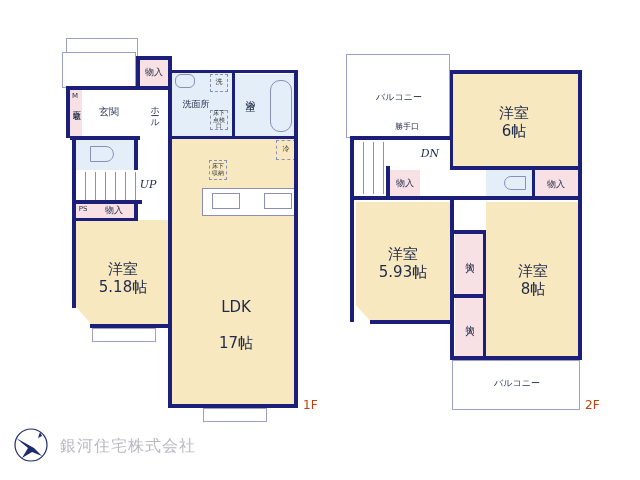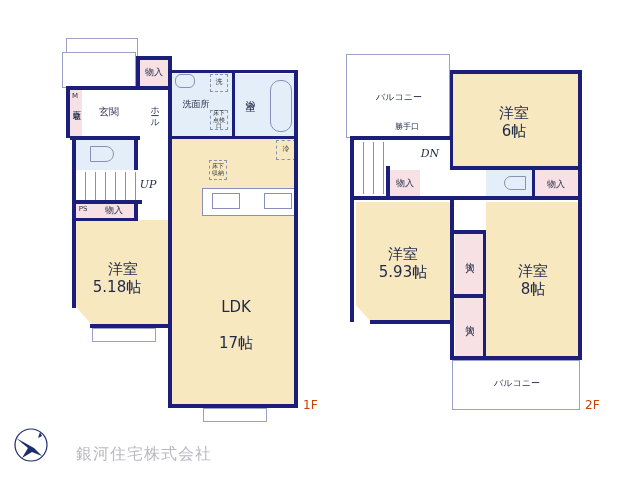--- a/index.html
+++ b/index.html
@@ -71,21 +71,21 @@
   <div class="dotbox" style="left:209px;top:160px;width:18px;height:20px;white-space:normal;font-size:6px;">床下収納</div>
 
   <div class="abs" style="left:202px;top:188px;width:94px;height:28px;background:#fff;border:1px solid #8a8fb8;"></div>
   <div class="abs" style="left:212px;top:193px;width:28px;height:16px;border:1px solid #8a8fb8;"></div>
   <div class="abs" style="left:264px;top:193px;width:28px;height:16px;border:1px solid #8a8fb8;"></div>
   <div class="lbl lg" style="left:196px;top:298px;width:80px;">LDK</div>
   <div class="lbl lg" style="left:196px;top:318px;width:80px;margin-top:16px;">17帖</div>
 
   <div class="room beige" style="left:76px;top:220px;width:94px;height:106px;clip-path:polygon(0 0,100% 0,100% 100%,18% 100%,0 82%);"></div>
   <div class="lbl lg" style="left:90px;top:260px;width:66px;">洋室</div>
-  <div class="lbl lg" style="left:84px;top:278px;width:66px;">5.18帖</div>
+  <div class="lbl lg" style="left:90px;top:278px;width:66px;">5.18帖</div>
   <div class="thin" style="left:92px;top:328px;width:64px;height:14px;"></div>
   <div class="thin" style="left:203px;top:408px;width:64px;height:14px;"></div>
 
   <div class="wall" style="left:66px;top:88px;width:4px;height:50px;"></div>
   <div class="wall" style="left:66px;top:86px;width:106px;height:4px;"></div>
   <div class="wall" style="left:136px;top:56px;width:4px;height:34px;"></div>
   <div class="wall" style="left:136px;top:56px;width:34px;height:4px;"></div>
   <div class="wall" style="left:168px;top:56px;width:4px;height:352px;"></div>
   <div class="wall" style="left:168px;top:70px;width:130px;height:3px;"></div>
   <div class="wall" style="left:294px;top:70px;width:4px;height:338px;"></div>
@@ -159,14 +159,14 @@
 
   <div class="floor-tag" style="left:585px;top:398px;">2F</div>
 </div>
 
 <div>
   <svg class="abs" style="left:12px;top:426px;" width="38" height="38" viewBox="0 0 38 38">
     <circle cx="19" cy="19" r="16" fill="none" stroke="#1c2a6e" stroke-width="1.2"></circle>
     <path d="M4 12 L22 22 L30 30 L20 26 L10 32 L16 22 Z" fill="#1c2a6e"></path>
     <path d="M28 6 L30 10 L26 12 Z" fill="#1c2a6e"></path>
   </svg>
-  <div class="company" style="left:76px;top:436px;margin-top:8px;">銀河住宅株式会社</div>
+  <div class="company" style="left:60px;top:436px;">銀河住宅株式会社</div>
 </div>
 
 </body></html>

